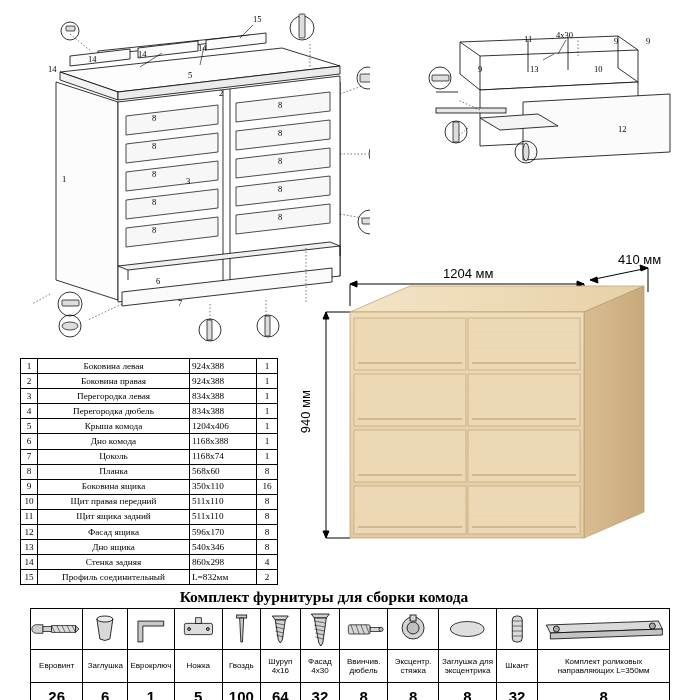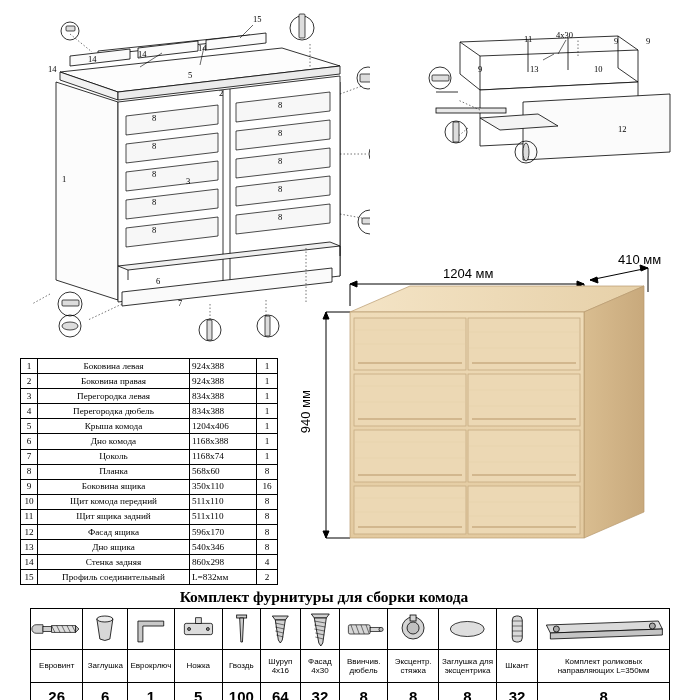--- a/index.html
+++ b/index.html
@@ -289,21 +289,21 @@
         <td class="qty">8</td>
       </tr>
     <tr>
         <td class="num">9</td>
         <td class="nm">Боковина ящика</td>
         <td class="dim">350х110</td>
         <td class="qty">16</td>
       </tr>
     <tr>
         <td class="num">10</td>
-        <td class="nm">Щит комода передний</td>
+        <td class="nm">Щит правая передний</td>
         <td class="dim">511х110</td>
         <td class="qty">8</td>
       </tr>
     <tr>
         <td class="num">11</td>
         <td class="nm">Щит ящика задний</td>
         <td class="dim">511х110</td>
         <td class="qty">8</td>
       </tr>
     <tr>

